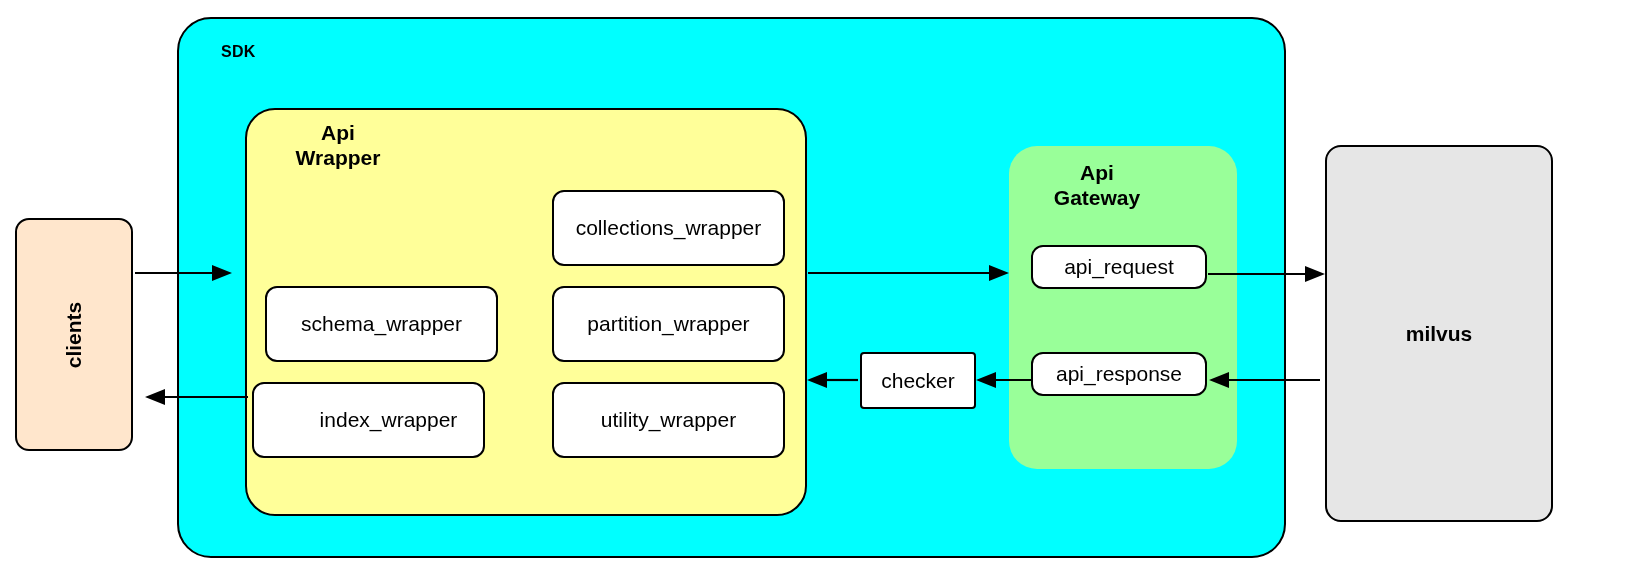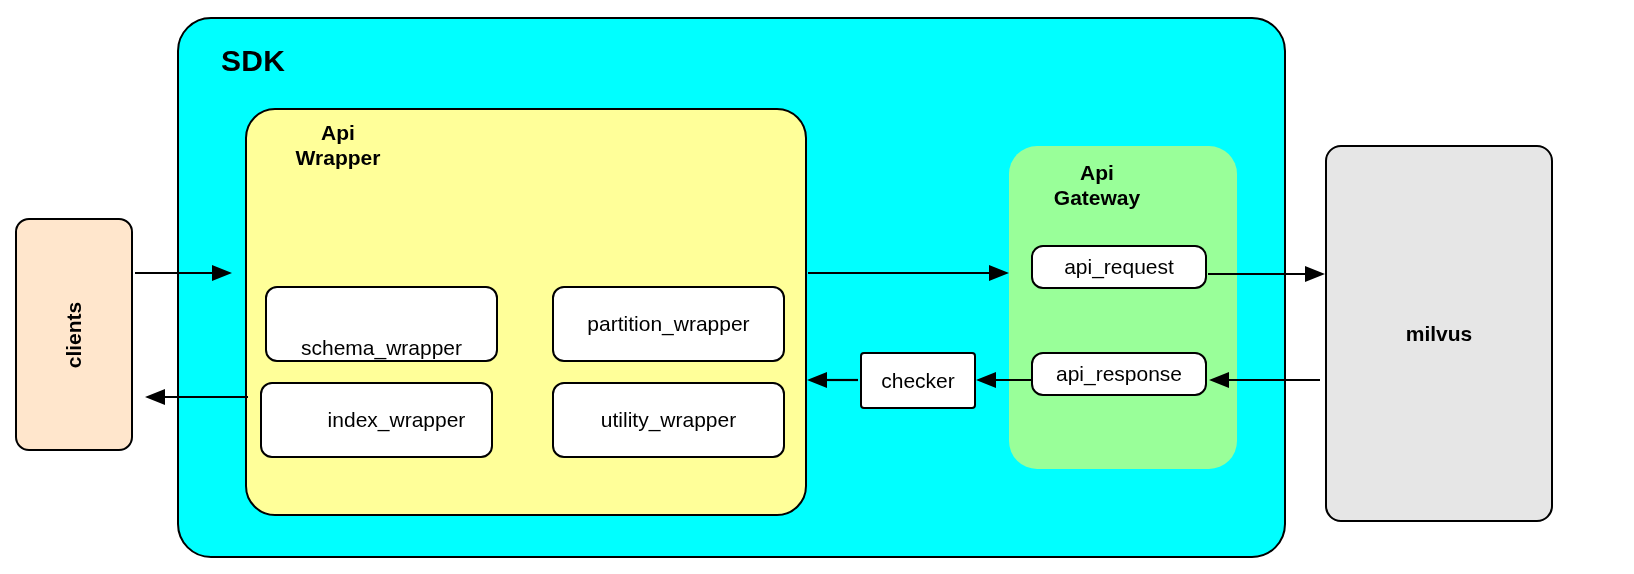--- a/index.html
+++ b/index.html
@@ -39,21 +39,21 @@
     height: 541px;
     background: #00FFFF;
     border-radius: 34px;
     align-items: flex-start;
     justify-content: flex-start;
   }
   .sdk-label {
     position: absolute;
     left: 42px;
     top: 24px;
-    font-size: 30px;
+    font-size: 16px;
     font-weight: bold;
     letter-spacing: 0.3px;
     line-height: 1.18;
   }
 
   
   .apiwrapper-container {
     left: 245px;
     top: 108px;
     width: 562px;
@@ -179,29 +179,32 @@
     <span class="sdk-label">SDK</span>
   </div>
 
   <div class="node apiwrapper-container">
     <span class="apiwrapper-label">
       <span>Api</span><br>
       <span>Wrapper</span>
     </span>
   </div>
 
-
-  <div class="node wrapper-box" style="left:265px; top:286px;align-items:flex-end;">
+  <div class="node wrapper-box" style="left:552px; top:190px;">
+    <span>collections_wrapper</span>
+  </div>
+
+  <div class="node wrapper-box" style="left:265px; top:286px;">
     <span>schema_wrapper</span>
   </div>
   <div class="node wrapper-box" style="left:552px; top:286px;">
     <span>partition_wrapper</span>
   </div>
 
-  <div class="node wrapper-box" style="left:260px; top:382px;padding-left:40px;">
+  <div class="node wrapper-box" style="left:252px; top:382px;padding-left:40px;">
     <span>index_wrapper</span>
   </div>
   <div class="node wrapper-box" style="left:552px; top:382px;">
     <span>utility_wrapper</span>
   </div>
 
   <div class="node checker-box">
     <span>checker</span>
   </div>
 

